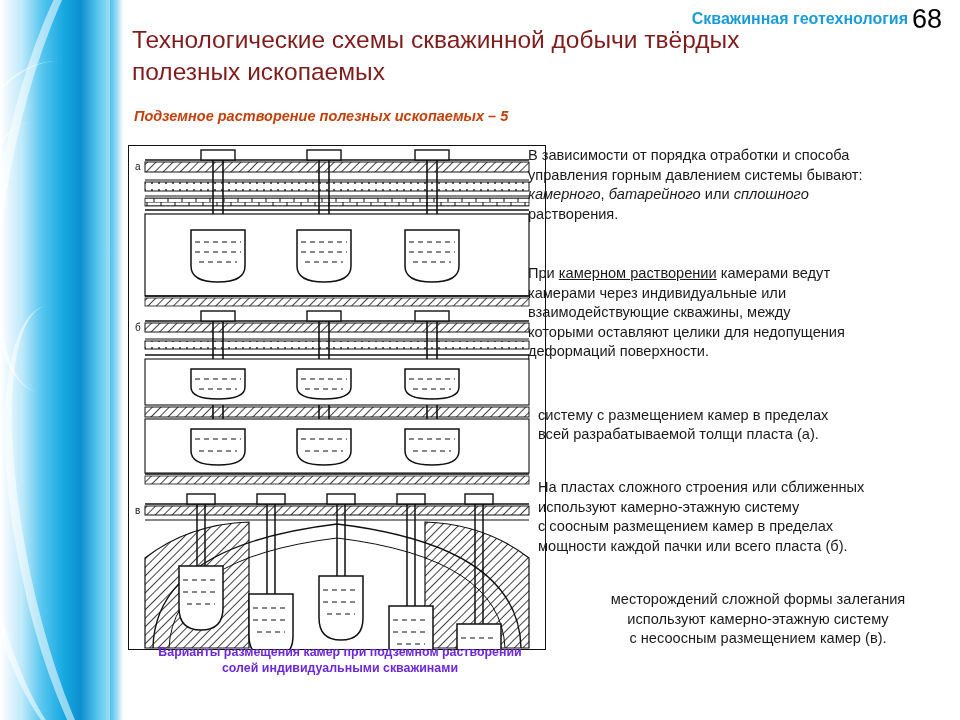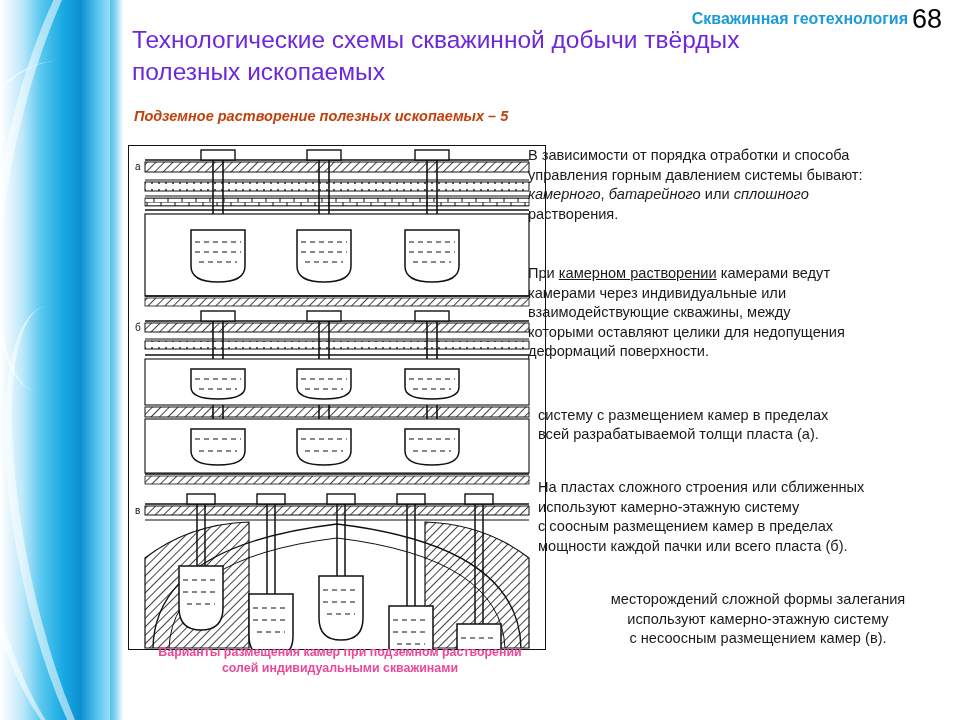--- a/index.html
+++ b/index.html
@@ -45,37 +45,37 @@
   .page-number {
     position: absolute; right: 18px; top: 4px;
     font-size: 27px; color: #000000; font-weight: 400;
   }
   .header-tag {
     position: absolute; right: 52px; top: 10px;
     font-size: 16px; color: #1b9bd8; font-weight: bold;
   }
   .title {
     position: absolute; left: 132px; top: 24px; width: 660px;
-    font-size: 24.5px; line-height: 1.32; color: #6d28d9; font-weight: 400;
+    font-size: 24.5px; line-height: 1.32; color: #7f1d1d; font-weight: 400;
   }
   .subtitle {
     position: absolute; left: 134px; top: 108px;
     font-size: 14.5px; font-weight: bold; font-style: italic; color: #c2410c;
   }
 
   
   .figure-wrap {
     position: absolute; left: 128px; top: 145px;
     width: 418px; height: 505px;
     background: #ffffff;
     border: 1px solid #111;
   }
   .fig-caption {
     position: absolute; left: 120px; top: 645px; width: 440px;
-    text-align: center; font-size: 12.4px; font-weight: bold; color: #ec4899; line-height: 1.25;
+    text-align: center; font-size: 12.4px; font-weight: bold; color: #6d28d9; line-height: 1.25;
   }
   .fig-svg { display: block; }
 
   
   .text-col { position: absolute; left: 528px; top: 146px; width: 420px; }
   .para { color: #1a1a1a; font-size: 14.6px; line-height: 1.34; margin-bottom: 16px; }
   .para .it { font-style: italic; }
   .para .ul { text-decoration: underline; }
   .p1 { position: absolute; left: 0; top: 0; width: 428px; }
   .p2 { position: absolute; left: 0; top: 118px; width: 410px; }

